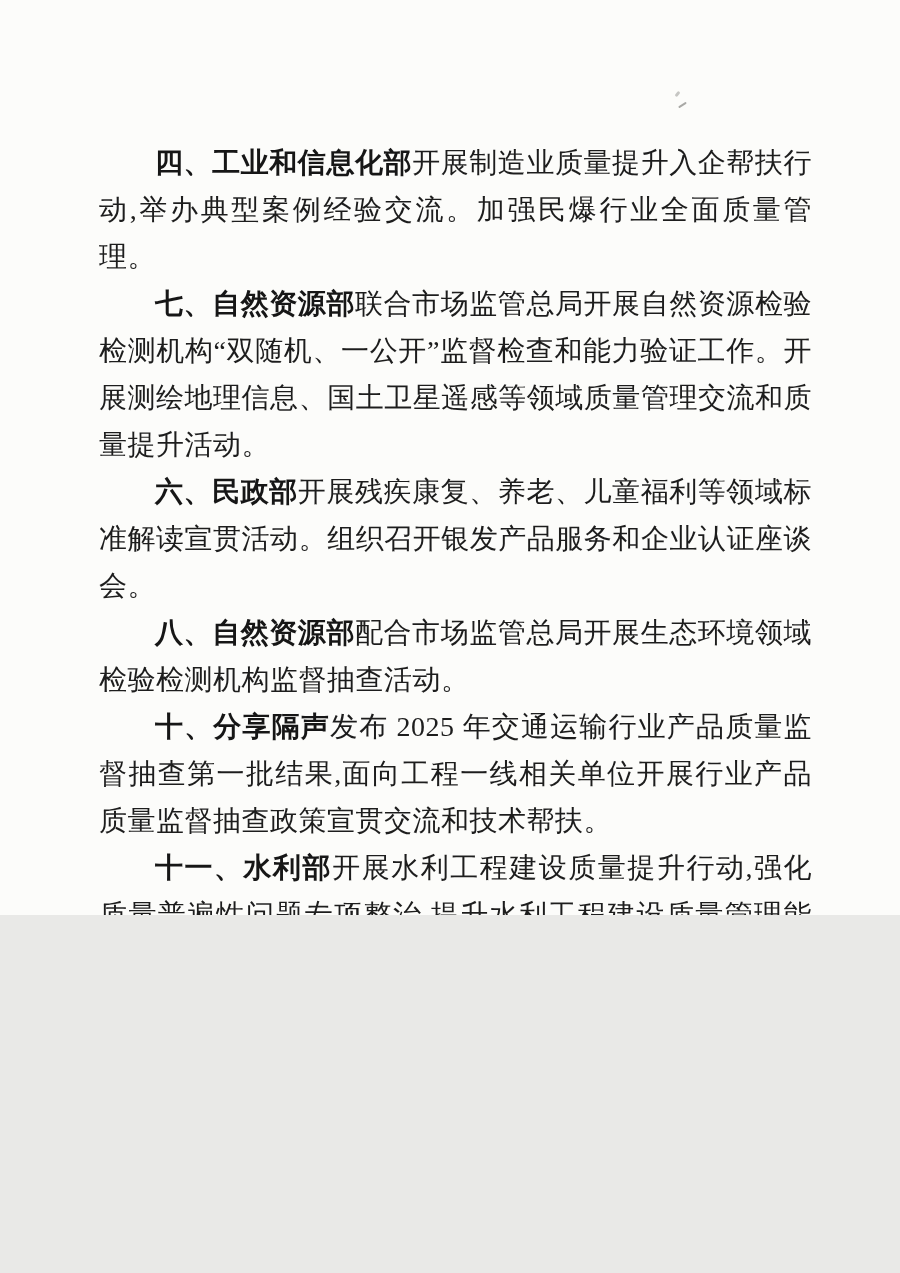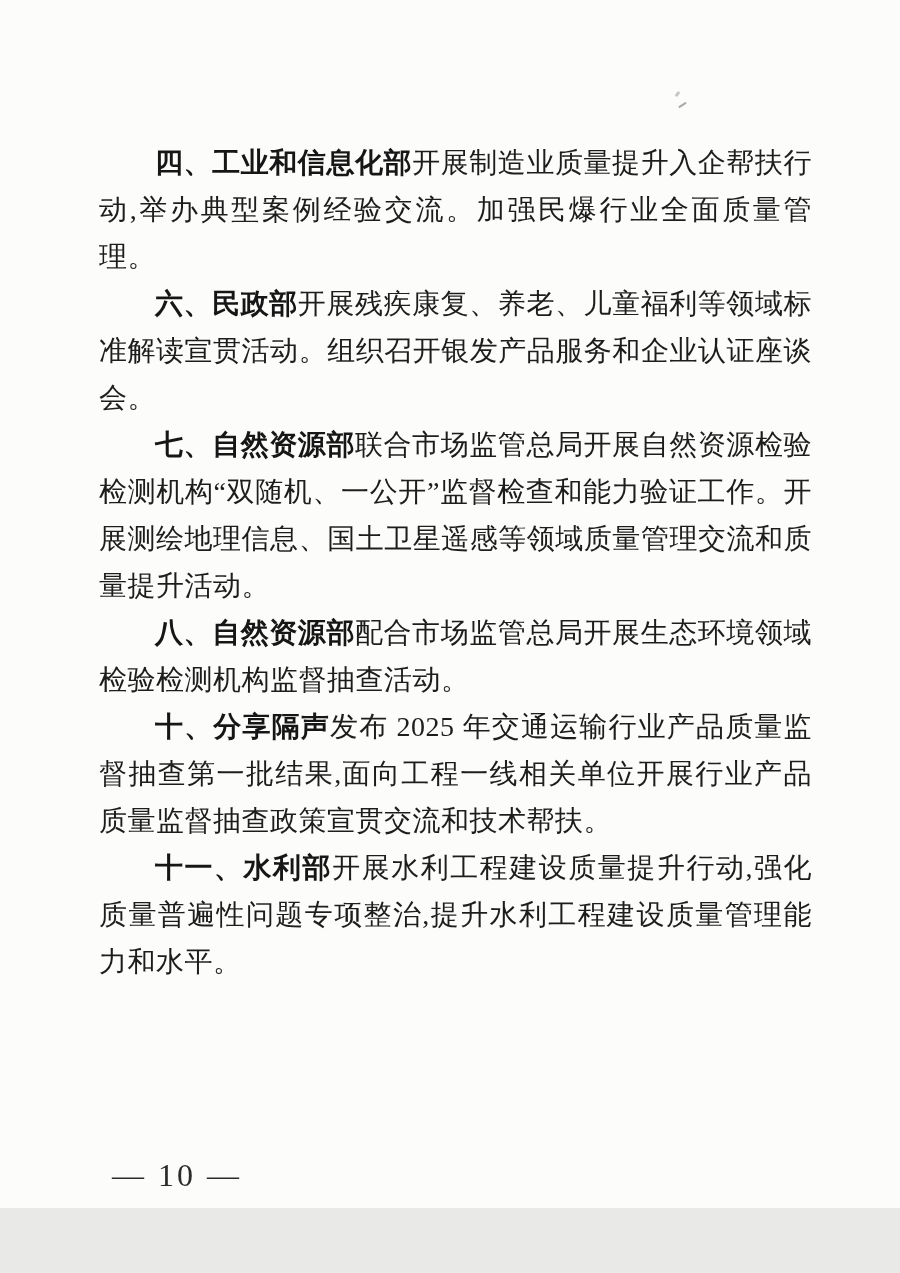--- a/index.html
+++ b/index.html
@@ -3,21 +3,21 @@
 <meta charset="utf-8">
 <style>
   html, body {
     margin: 0;
     padding: 0;
     background: #e9e9e7;
   }
   .page {
     position: relative;
     width: 900px;
-    height: 1208px;
+    height: 915px;
     margin: 0 auto;
     background: #fcfcfa;
     overflow: hidden;
     color: #1d1d1d;
     font-family: "Liberation Serif", serif;
   }
   .content {
     position: absolute;
     top: 139px;
     left: 99px;
@@ -72,23 +72,23 @@
 
 <div class="page">
 
   <span class="artifact-dot"></span>
   <span class="artifact-slash"></span>
 
   <main class="content">
     <p class="para"><span class="lead">四、工业和信息化部</span><span class="body-text">开展制造业质量提升入企帮扶行动,举办典型案例经验交流。加强民爆行业全面质量管理。</span></p>
 
 
+    <p class="para"><span class="lead">七、自然资源部</span><span class="body-text">联合市场监管总局开展自然资源检验检测机构“双随机、一公开”监督检查和能力验证工作。开展测绘地理信息、国土卫星遥感等领域质量管理交流和质量提升活动。</span></p>
+
     <p class="para"><span class="lead">六、民政部</span><span class="body-text">开展残疾康复、养老、儿童福利等领域标准解读宣贯活动。组织召开银发产品服务和企业认证座谈会。</span></p>
-
-    <p class="para"><span class="lead">七、自然资源部</span><span class="body-text">联合市场监管总局开展自然资源检验检测机构“双随机、一公开”监督检查和能力验证工作。开展测绘地理信息、国土卫星遥感等领域质量管理交流和质量提升活动。</span></p>
 
     <p class="para"><span class="lead">八、自然资源部</span><span class="body-text">配合市场监管总局开展生态环境领域检验检测机构监督抽查活动。</span></p>
 
 
     <p class="para"><span class="lead">十、分享隔声</span><span class="body-text">发布 2025 年交通运输行业产品质量监督抽查第一批结果,面向工程一线相关单位开展行业产品质量监督抽查政策宣贯交流和技术帮扶。</span></p>
 
     <p class="para"><span class="lead">十一、水利部</span><span class="body-text">开展水利工程建设质量提升行动,强化质量普遍性问题专项整治,提升水利工程建设质量管理能力和水平。</span></p>
 
   </main>
 

